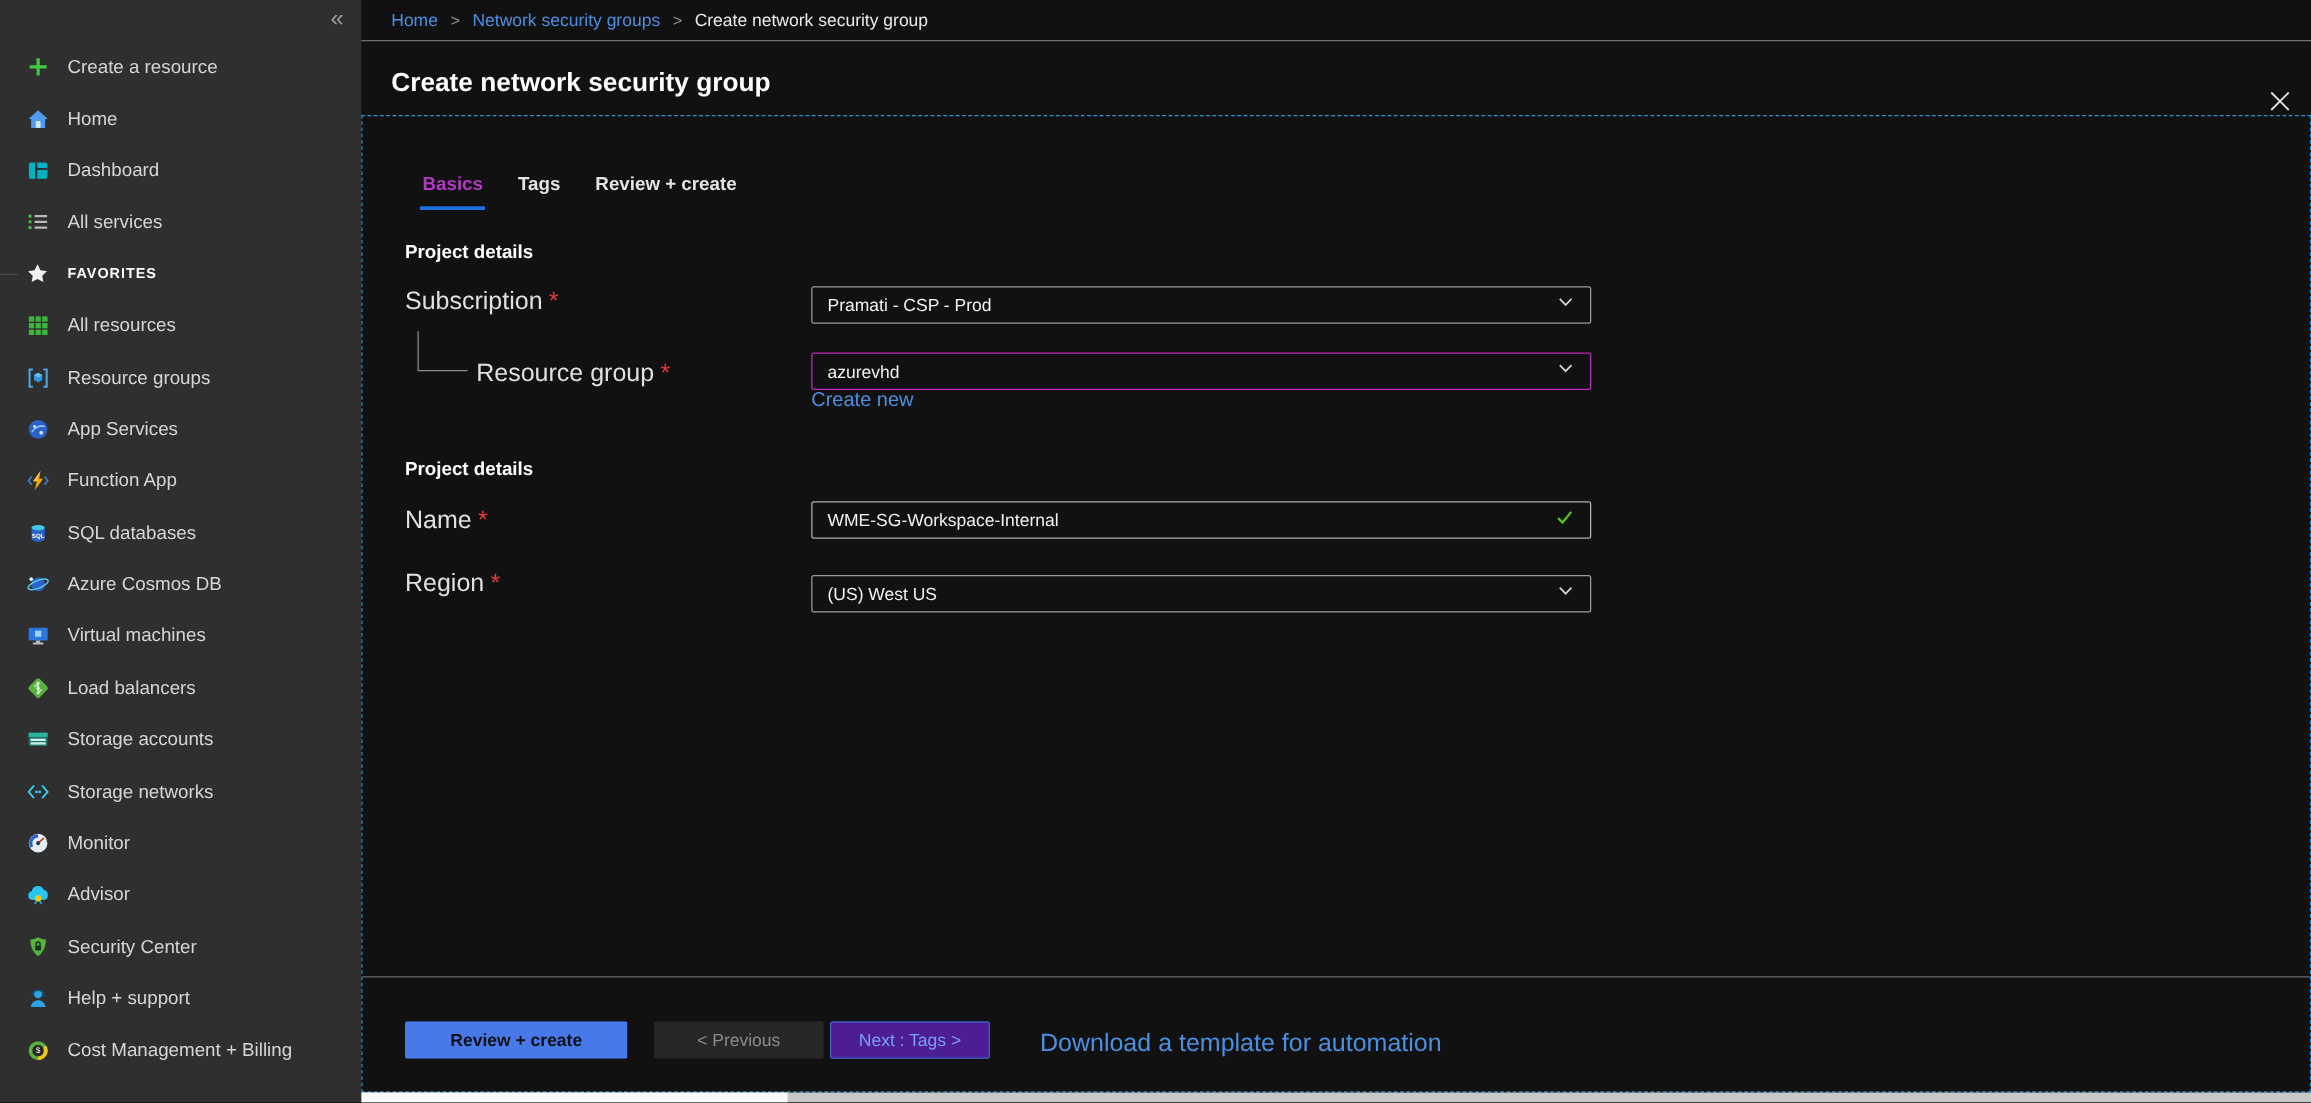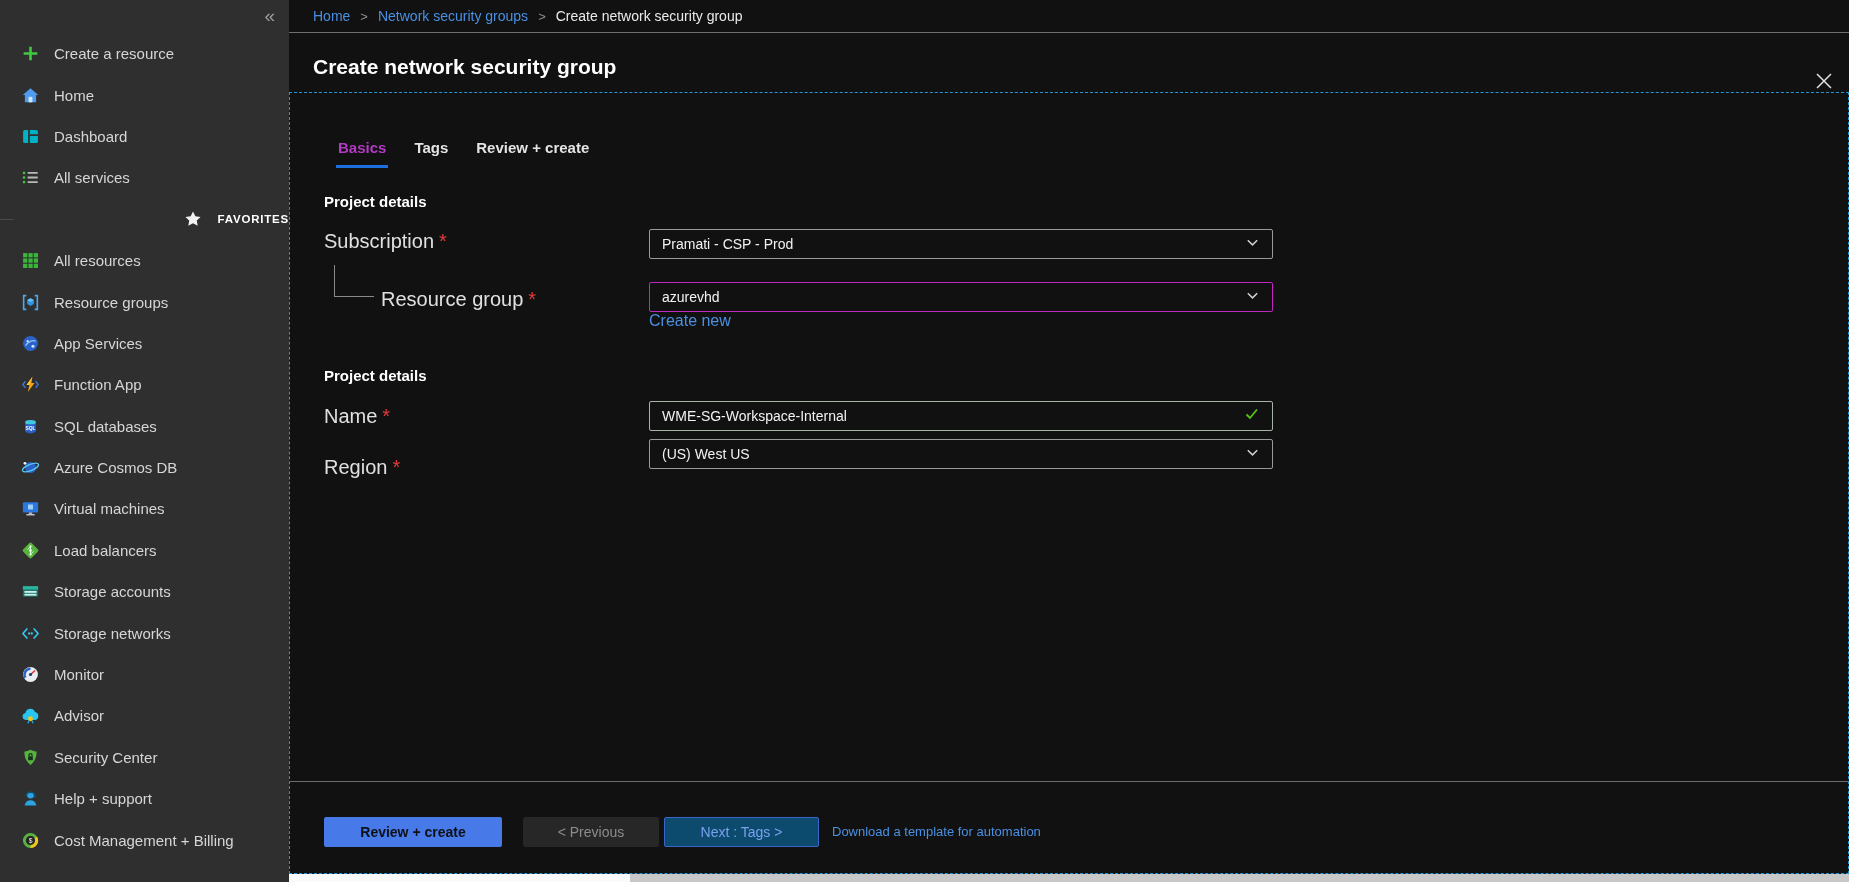--- a/index.html
+++ b/index.html
@@ -13,21 +13,21 @@
   .collapse { position:absolute; top:6px; right:14px; color:#9d9d9d; font-size:19px;
     cursor:pointer; line-height:1; }
   .side-list { position:absolute; top:33px; left:0; right:0; }
   .side-item { height:41.4px; display:flex; align-items:center; padding-left:20px;
     cursor:pointer; }
   .side-item .icn { width:20px; height:20px; margin-right:14px; display:flex;
     align-items:center; justify-content:center; flex:0 0 20px; }
   .side-item .lbl { color:#d6d6d6; font-size:15px; white-space:nowrap; }
   .side-item.section .lbl { color:#ffffff; font-size:11.5px; font-weight:bold;
     letter-spacing:.8px; }
-  .side-item.section { position:relative;justify-content:flex-end; }
+  .side-item.section { position:relative; }
   .side-item.section::before { content:""; position:absolute; left:0; top:50%;
     width:14px; height:1px; background:#4a4a4a; }
 
   
   .topbar { position:absolute; left:289px; top:0; width:1560px; height:33px;
     border-bottom:1px solid #6f6f6f; display:flex; align-items:center;
     padding-left:24px; background:#111; }
   .crumb-link { color:#4a90e2; font-size:14px; cursor:pointer; }
   .crumb-sep { color:#8f8f8f; font-size:13px; margin:0 10px; }
   .crumb-current { color:#eaeaea; font-size:14px; }
@@ -67,23 +67,23 @@
 
   
   .footer-divider { position:absolute; left:0; top:688px; width:100%; height:1px;
     background:#6a6a6a; }
   .btn { position:absolute; top:724px; height:30px; border-radius:2px;
     font-size:14px; display:flex; align-items:center; justify-content:center;
     cursor:pointer; border:1px solid transparent; }
   .btn-primary { left:34px; width:178px; background:#4779e8; color:#0d1117;
     font-weight:600; }
   .btn-secondary { left:233px; width:136px; background:#272727; color:#8c8c8c; }
-  .btn-outline { left:374px; width:155px; background:#0c4a6e; border-color:#3a66cc;
+  .btn-outline { left:374px; width:128px; background:#4c1d95; border-color:#3a66cc;
     color:#79a1ef; }
-  .download-link { position:absolute; left:542px; top:731px; font-size:13px; }
+  .download-link { position:absolute; left:542px; top:731px; font-size:20px; }
 
   
   .hscroll { position:absolute; left:289px; top:874px; width:1560px; height:8px;
     background:#c8c8c8; }
   .hscroll .thumb { position:absolute; left:0; top:0; width:341px; height:8px;
     background:#fafafa; }
 </style>
 </head>
 <body>
 
@@ -397,21 +397,21 @@
       <span>
         <svg width="16" height="16" viewBox="0 0 16 16">
             <path d="M2.5 8.5l3.5 3.5 7-8.5" stroke="#57c410" stroke-width="1.8" fill="none"></path>
           </svg>
       </span>
     </div>
 
     <div class="field-label" style="top:363px">
       <span>Region</span><span class="req">*</span>
     </div>
-    <div class="field-box" style="top:346px">
+    <div class="field-box" style="top:367px">
       <span class="val">(US) West US</span>
       <span>
         <svg width="15" height="15" viewBox="0 0 16 16">
             <path d="M3 5.5l5 5 5-5" stroke="#d0d0d0" stroke-width="1.6" fill="none"></path>
           </svg>
       </span>
     </div>
 
     <div class="footer-divider"></div>
     <div class="btn btn-primary">Review + create</div>

